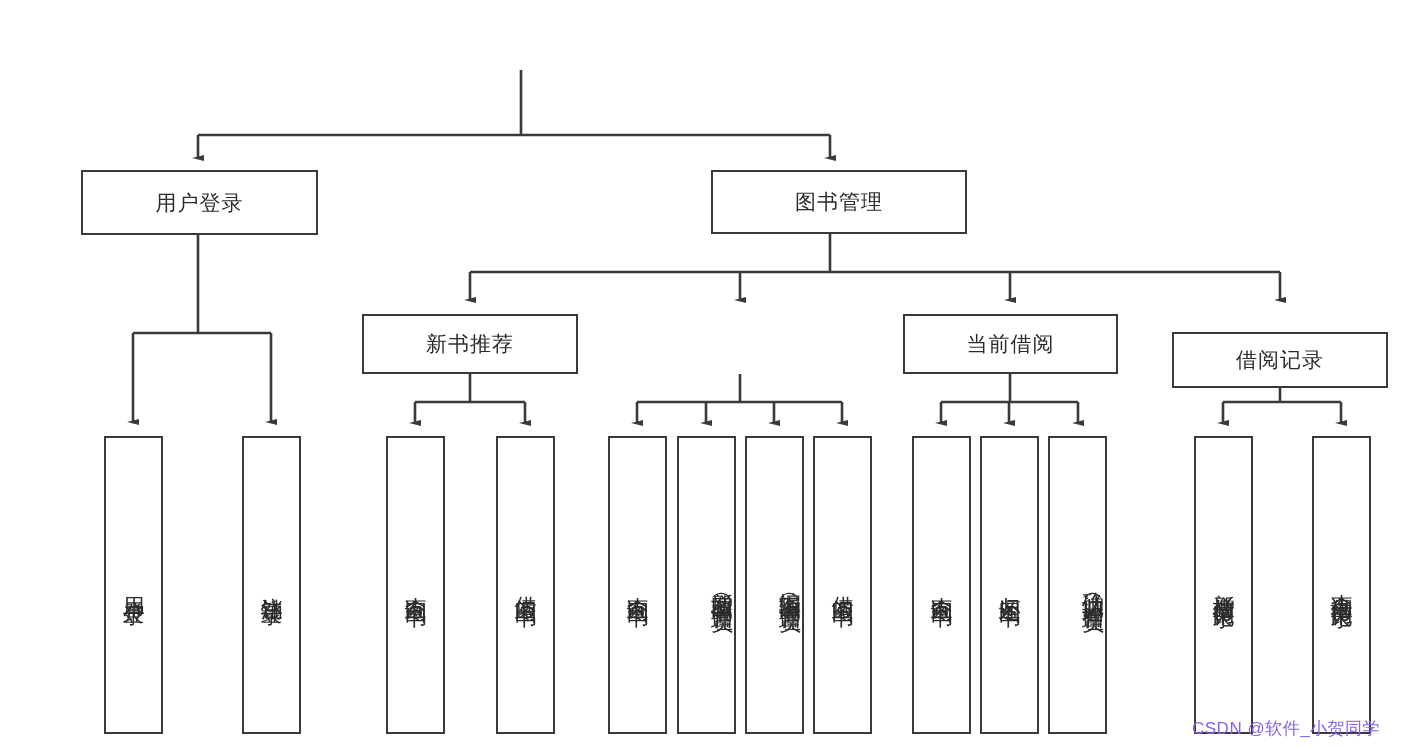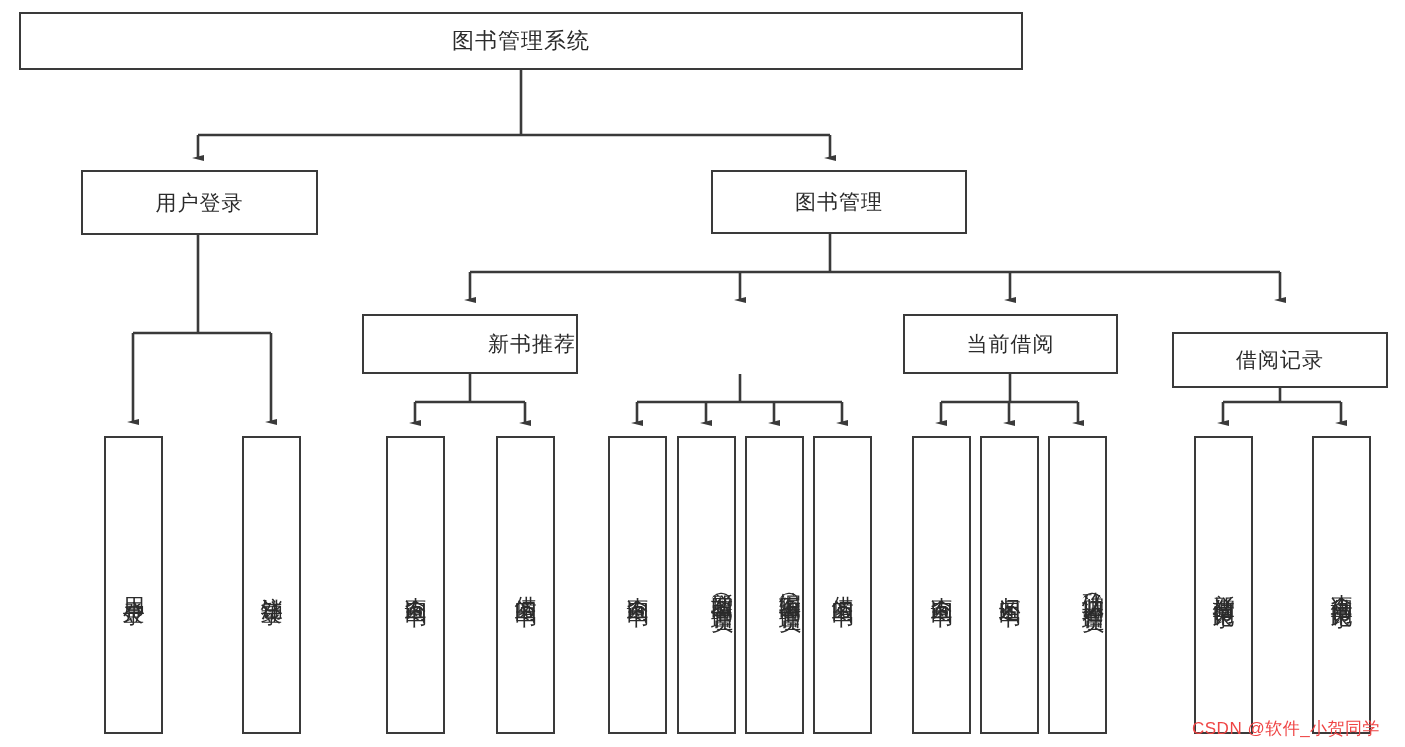--- a/index.html
+++ b/index.html
@@ -59,21 +59,21 @@
     text-orientation: upright;
     white-space: nowrap;
   }
   .node.v.mid {
     align-items: center;
     padding-top: 0;
   }
   .watermark {
     position: absolute;
     font-size: 17px;
-    color: #ef4444;
+    color: #8b5cf6;
     white-space: nowrap;
     letter-spacing: 0.5px;
   }
 </style>
 </head>
 <body>
 
 <div id="canvas">
 
   <svg id="edges" viewBox="0 0 1405 747" xmlns="http://www.w3.org/2000/svg">
@@ -119,32 +119,29 @@
       <path d="M1009,402 L1009,423" marker-end="url(#arrow)"></path>
       <path d="M1078,402 L1078,423" marker-end="url(#arrow)"></path>
 
       <path d="M1280,374 L1280,402"></path>
       <path d="M1223,402 L1341,402"></path>
       <path d="M1223,402 L1223,423" marker-end="url(#arrow)"></path>
       <path d="M1341,402 L1341,423" marker-end="url(#arrow)"></path>
     </g>
   </svg>
 
-  <div class="node h root" style="left:19px; top:12px; width:1004px; height:58px;">
-    <span>图书管理系统</span>
-  </div>
 
   <div class="node h" style="left:81px; top:170px; width:237px; height:65px;">
     <span>用户登录</span>
   </div>
   <div class="node h" style="left:711px; top:170px; width:256px; height:64px;">
     <span>图书管理</span>
   </div>
 
-  <div class="node h" style="left:362px; top:314px; width:216px; height:60px;justify-content:flex-end;">
+  <div class="node h" style="left:362px; top:314px; width:216px; height:60px;">
     <span>新书推荐</span>
   </div>
   <div class="node h" style="left:903px; top:314px; width:215px; height:60px;justify-content:center;">
     <span>当前借阅</span>
   </div>
   <div class="node h" style="left:1172px; top:332px; width:216px; height:56px;text-align:center;">
     <span>借阅记录</span>
   </div>
 
   <div class="node v mid" style="left:104px; top:436px; width:59px; height:298px;">

